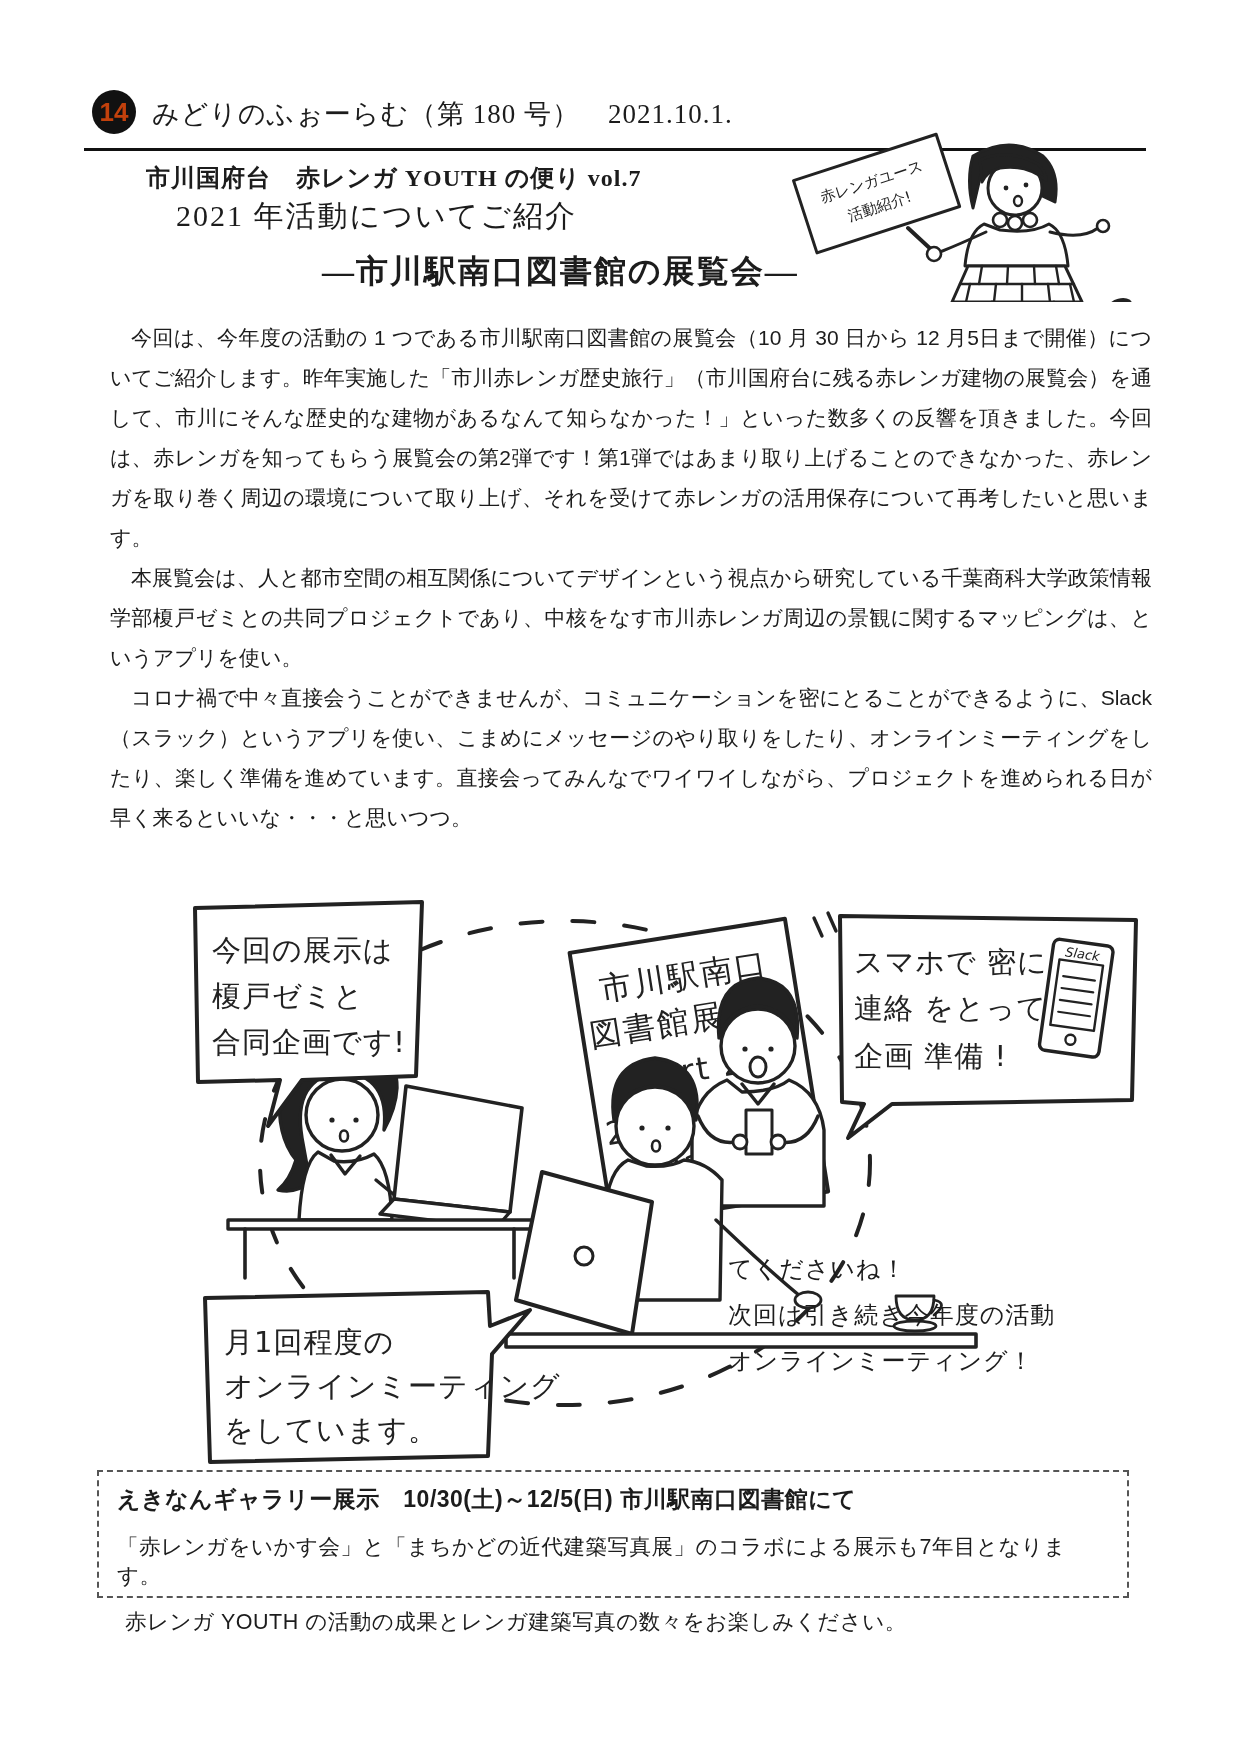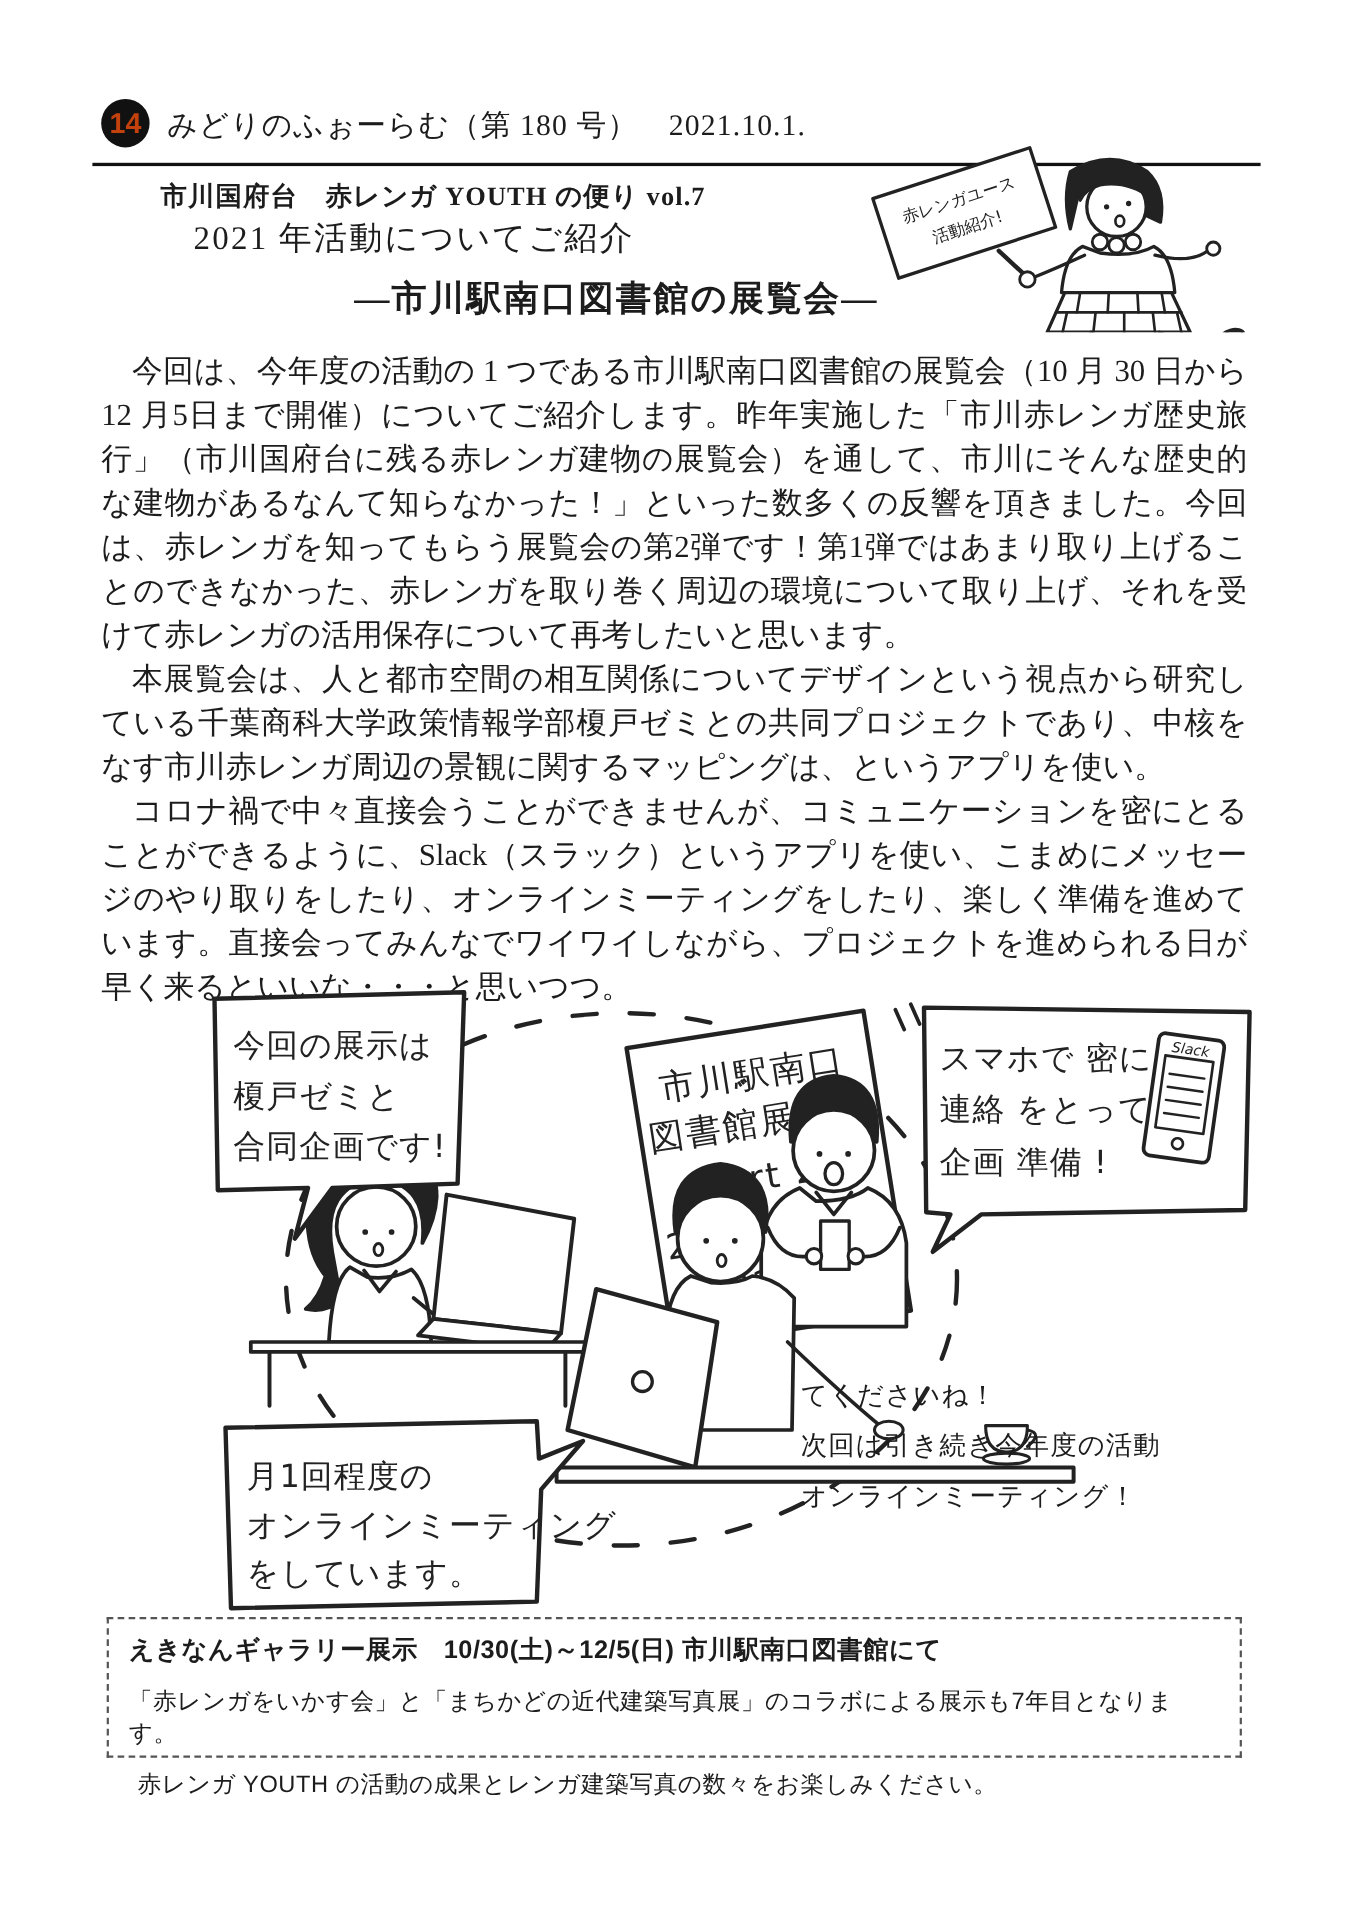--- a/index.html
+++ b/index.html
@@ -26,22 +26,22 @@
   .main-title1{
     position:absolute;left:176px;top:196px;font-size:30px;font-weight:normal;
     font-family:"Liberation Serif",serif;letter-spacing:2px;
   }
   .main-title2{
     position:absolute;left:322px;top:238px;font-size:32px;font-weight:bold;
     font-family:"Liberation Serif",serif;letter-spacing:2px;margin-top:12px;
   }
   
   .body-text{
-    position:absolute;left:92px;top:318px;width:1042px;
-    font-size:28px;line-height:40px;text-align:justify;font-family:Liberation Serif, serif;
+    position:absolute;left:110px;top:318px;width:1042px;
+    font-size:21px;line-height:40px;text-align:justify;
   }
   .body-text p{margin:0;text-indent:1em;}
   
   .caption{
     position:absolute;left:728px;top:1246px;font-size:24px;line-height:46px;
     letter-spacing:1px;
   }
   
   .notice{
     position:absolute;left:97px;top:1470px;width:1032px;height:128px;

